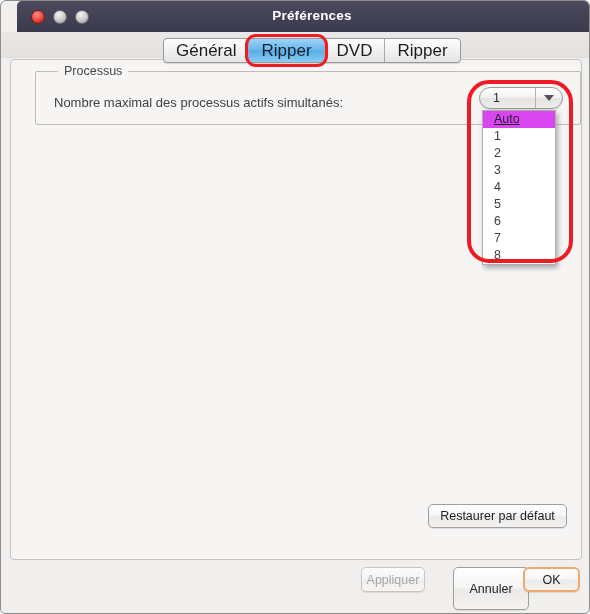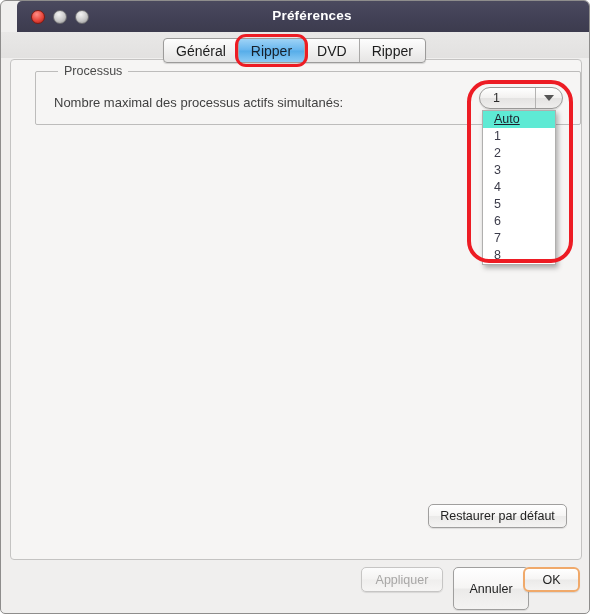--- a/index.html
+++ b/index.html
@@ -85,21 +85,21 @@
     box-shadow: 0 1px 1px rgba(0,0,0,0.14);
     overflow: visible;
     z-index: 5;
   }
   .tab {
     display: flex;
     align-items: center;
     justify-content: center;
     padding: 0 12px;
     height: 100%;
-    font-size: 14px;
+    font-size: 17px;
     color: #1c1c1c;
     border-right: 1px solid #a9a8a7;
     box-sizing: border-box;
     position: relative;
     background: transparent;
   }
   .tab:last-child { border-right: none; }
   .tab.active {
     background: linear-gradient(180deg, #9ed3f6 0%, #68b6ee 48%, #56ade9 52%, #8ccbf4 100%);
     color: #17202a;
@@ -210,21 +210,21 @@
   }
   .combo-option {
     height: 17px;
     line-height: 17px;
     padding-left: 11px;
     font-size: 12.5px;
     color: #3c3c4a;
     white-space: nowrap;
   }
   .combo-option.selected {
-    background: #5eead4;
+    background: #d946ef;
     color: #1e1e2b;
     text-decoration: underline;
   }
 
   
   .combo-ring {
     position: absolute;
     left: 466px;
     top: 79px;
     width: 106px;
@@ -261,21 +261,21 @@
     position: absolute;
     left: 0;
     top: 566px;
     width: 590px;
     height: 28px;
   }
   .btn-apply {
     position: absolute;
     left: 360px;
     top: 0;
-    width: 82px;
+    width: 64px;
     height: 25px;
     color: #a8a7a6;
     background: linear-gradient(180deg, #fcfcfc 0%, #f4f3f2 48%, #efeeed 52%, #f6f5f4 100%);
     border: 1px solid #c6c5c4;
   }
   .btn-cancel {
     position: absolute;
     left: 452px;
     top: 0;
     width: 76px;

